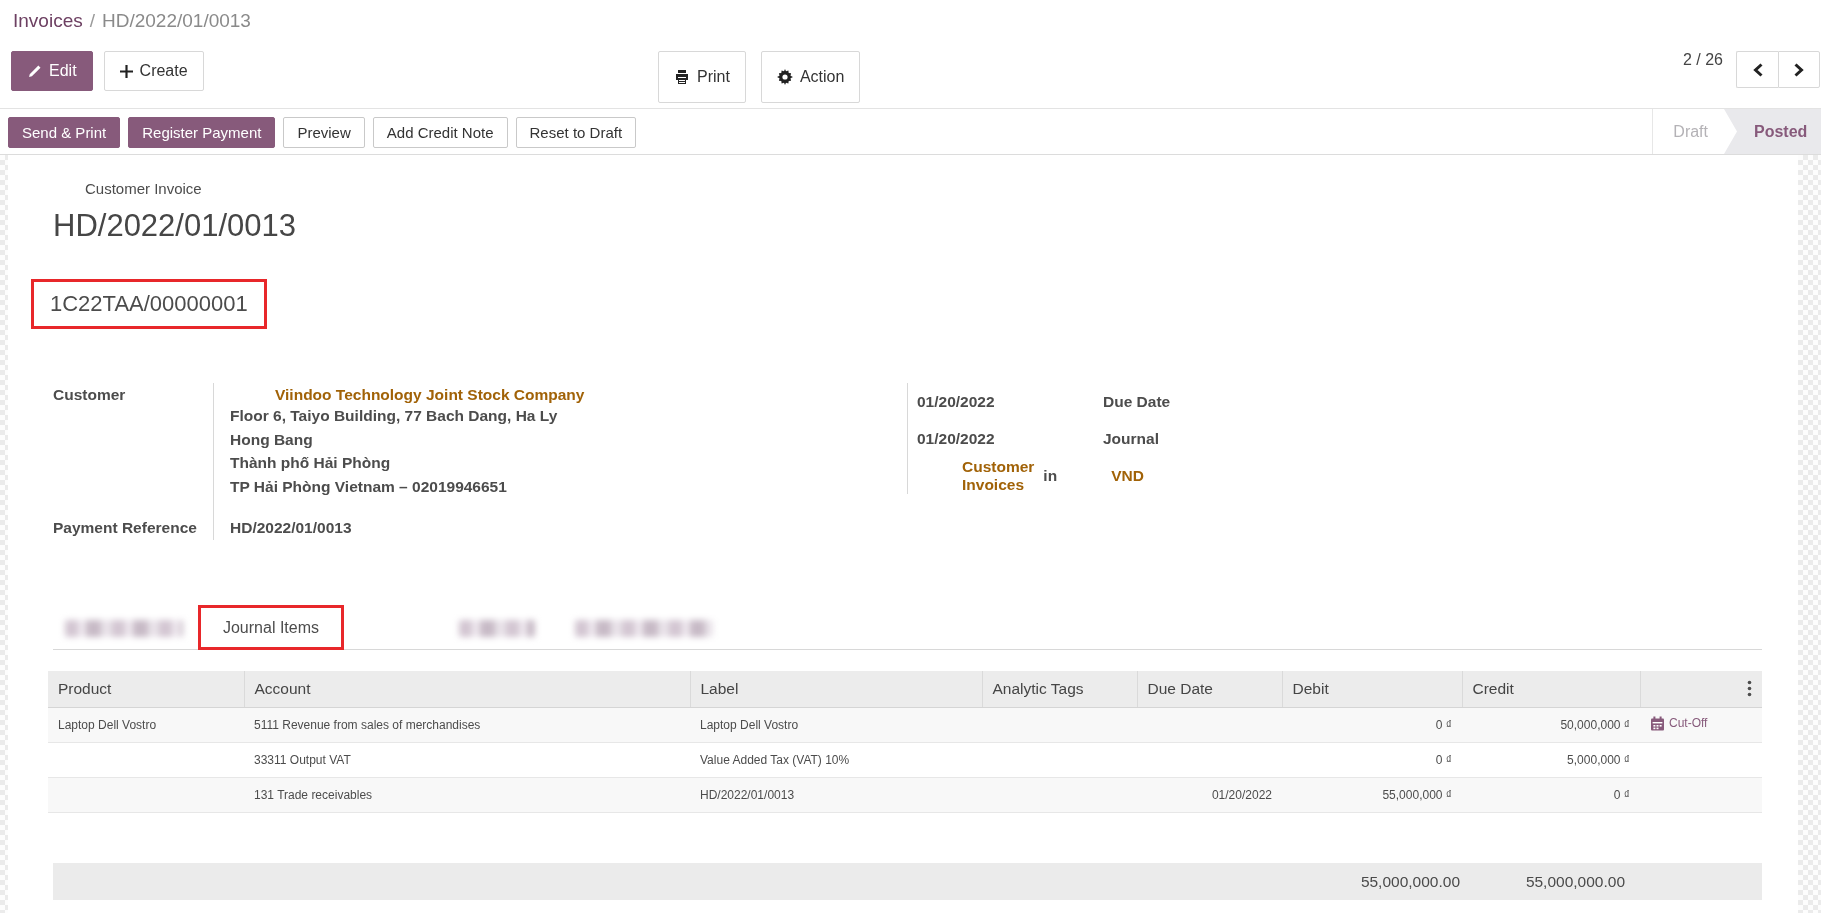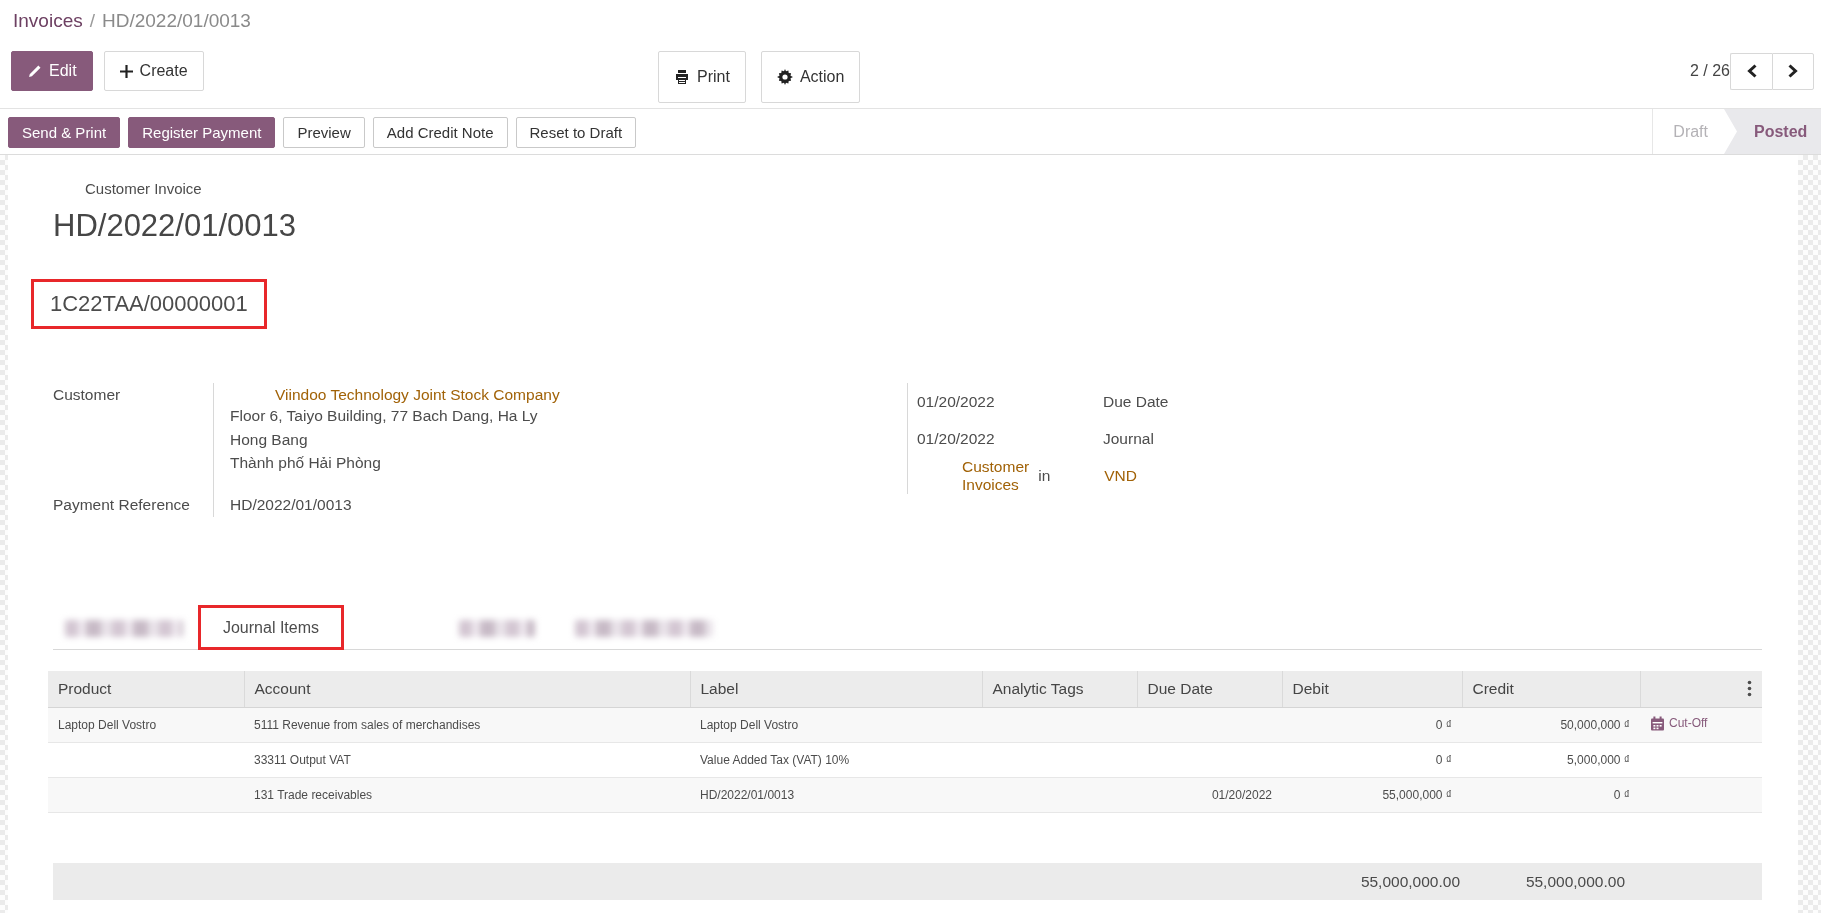--- a/index.html
+++ b/index.html
@@ -16,21 +16,21 @@
 
   .btn { display:inline-flex; align-items:center; justify-content:center; gap:7px;
     border:1px solid #d8d8d8; background:#fff; color:#333; cursor:pointer;
     font-family:inherit; font-size:16px; padding:0 15px; border-radius:2px; }
   .btn-primary { background:#875A7B; border-color:#875A7B; color:#fff; }
 
   .cp-left-buttons { left:11px; top:51px; display:flex; gap:11px; height:40px; }
   .cp-left-buttons .btn { height:40px; font-size:16px; }
   .cp-center-buttons { left:658px; top:51px; display:flex; gap:15px; height:40px; }
   .cp-center-buttons .btn { height:52px; }
-  .pager { top:51px; right:7px; display:flex; align-items:center; height:40px; }
+  .pager { top:51px; right:1px; display:flex; align-items:flex-start; gap:13px; height:40px; }
   .pager-text { font-size:16px; color:#444; }
   .pager-group { display:flex; height:37px; }
   .pager-group .btn { width:42px; padding:0; }
   .pager-group .btn:first-child { border-right:none; border-radius:2px 0 0 2px; }
   .pager-group .btn:last-child { border-radius:0 2px 2px 0; }
 
   
   .statusbar { left:0; top:108px; width:1821px; height:47px; background:#fff;
     border-top:1px solid #e3e3e3; border-bottom:1px solid #dcdcdc; }
   .statusbar-buttons { position:absolute; left:8px; top:8px; display:flex; gap:8px; }
@@ -53,21 +53,21 @@
   .checker-left  { left:0; top:0; bottom:0; width:8px; }
   .checker-right { right:0; top:0; bottom:0; width:23px; }
   .sheet { left:8px; top:0; width:1790px; height:758px; background:#fff; }
 
   .inv-type-label { left:45px; top:25px; font-size:15px; color:#4c4c4c;margin-left:32px; }
   .inv-title { left:45px; top:53px; font-size:31px; font-weight:500; color:#464646; }
   .red-box { border:3px solid #e8272a; }
   .einvoice-box { left:23px; top:124px; padding:9px 16px; }
   .einvoice-number { font-size:22px; color:#4c4c4c; }
 
-  .field-group { display:grid; }
+  .field-group { display:grid;font-weight:bold; }
   .fg-left  { left:45px; top:228px; grid-template-columns:160px 420px; }
   .fg-right { left:899px; top:228px; grid-template-columns:196px 420px; }
   .f-label { padding:3px 10px 3px 0; font-size:15.5px; color:#4c4c4c; }
   .f-value { border-left:1px solid #d8d8d8; padding:3px 0 3px 17px; font-size:15.5px; }
   .fg-left  .f-value { padding-left:16px; }
   .fg-right .f-value { padding-left:9px; }
   .row-gap-top { padding-top:18px; }
   .link { color:#a16207; cursor:pointer; text-decoration:none;margin-left:45px; }
   .addr-line { line-height:23.5px; color:#4c4c4c; }
   .fg-right .f-label, .fg-right .f-value { height:37px; display:flex; align-items:center; }
@@ -196,20 +196,21 @@
         <span class="einvoice-number">1C22TAA/00000001</span>
       </div>
 
       <div class="abs field-group fg-left">
         <div class="f-label">Customer</div>
         <div class="f-value">
           <div><span class="link">Viindoo Technology Joint Stock Company</span></div>
           <div class="addr-line">Floor 6, Taiyo Building, 77 Bach Dang, Ha Ly</div>
           <div class="addr-line">Hong Bang</div>
           <div class="addr-line">Thành phố Hải Phòng</div>
+          <div class="addr-line">TP Hải Phòng Vietnam – 02019946651</div>
         </div>
         <div class="f-label row-gap-top">Payment Reference</div>
         <div class="f-value row-gap-top">HD/2022/01/0013</div>
       </div>
 
       <div class="abs field-group fg-right">
         <div class="f-value">01/20/2022</div>
         <div class="f-label">Due Date</div>
         <div class="f-value">01/20/2022</div>
         <div class="f-label">Journal</div>

